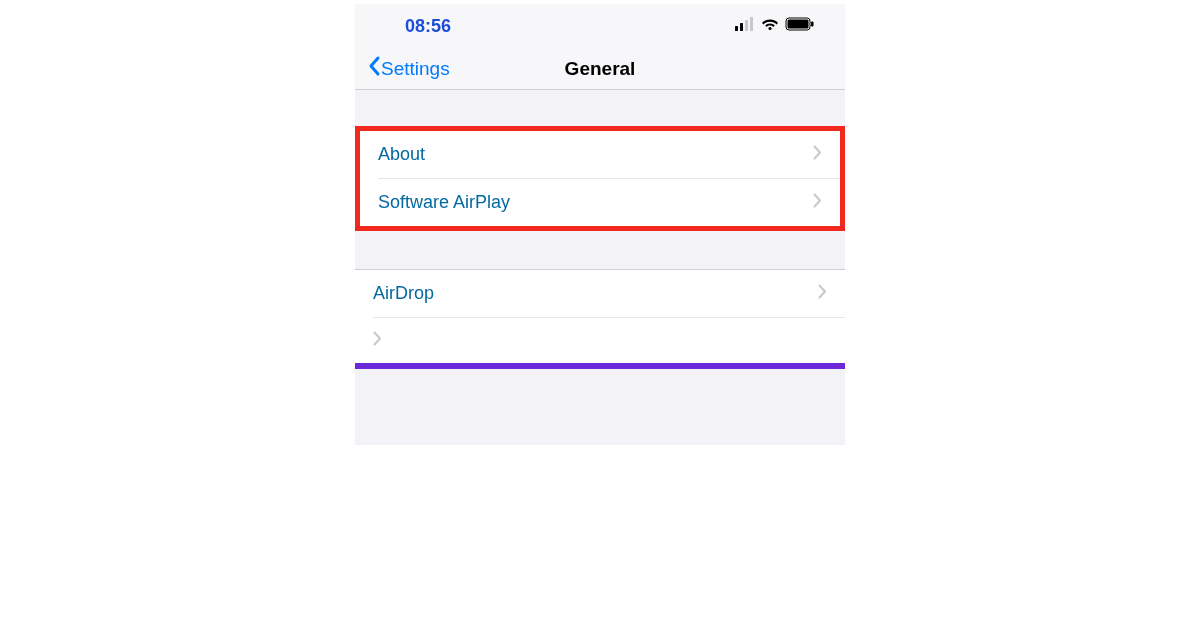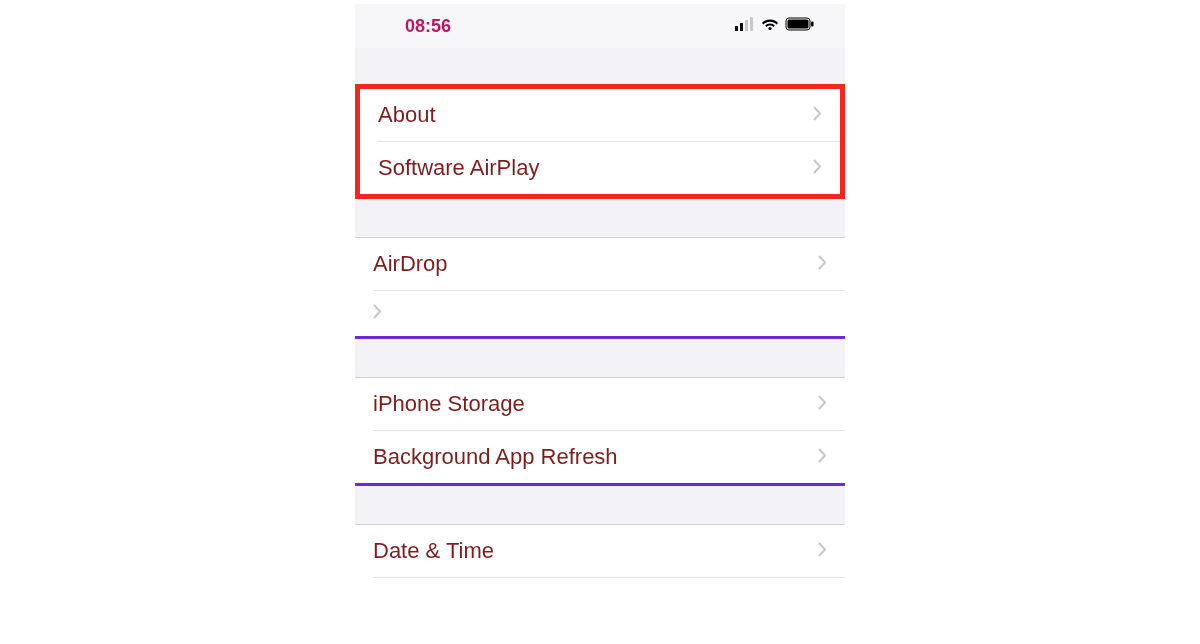--- a/index.html
+++ b/index.html
@@ -25,21 +25,21 @@
       height: 44px;
       display: flex;
       justify-content: space-between;
       align-items: center;
       padding: 0 30px 0 50px;
       background: #f7f7f9;
     }
     .status-time {
       font-size: 18px;
       font-weight: 600;
-      color: #be185d;
+      color: #1d4ed8;
       text-align: center;
     }
     .status-icons {
       display: flex;
       align-items: center;
       gap: 6px;
     }
     .nav-bar {
       height: 42px;
       display: flex;
@@ -84,33 +84,33 @@
       justify-content: space-between;
       padding: 13px 18px;
       cursor: pointer;
       background: #ffffff;
     }
     .row-divider {
       border-bottom: 1px solid #e5e5ea;
       margin-left: 18px;
     }
     .row-label {
-      font-size: 22px;
-      color: #7f1d1d;
+      font-size: 18px;
+      color: #0369a1;
       font-weight: 400;
     }
     .chevron-right {
       color: #c7c7cc;
     }
     .section-border-top {
       border-top: 1px solid #d1d1d6;
     }
     .section-border {
       border-top: 1px solid #d1d1d6;
-      border-bottom: 3px solid #6d28d9;
+      border-bottom: 6px solid #6d28d9;
     }
   </style>
 </head>
 <body>
 
 <div class="phone-frame">
 
   <div class="status-bar">
     <div class="status-time">08:56</div>
     <div class="status-icons">
@@ -132,20 +132,31 @@
       <span>
         <svg width="30" height="14" viewBox="0 0 30 14">
           <rect x="1" y="1" width="24" height="12" rx="3" fill="none" stroke="#000" stroke-width="1"></rect>
           <rect x="2.5" y="2.5" width="21" height="9" rx="1.5" fill="#000"></rect>
           <rect x="26" y="4.5" width="2.5" height="5" rx="1" fill="#000"></rect>
         </svg>
       </span>
     </div>
   </div>
 
+  <div class="nav-bar">
+    <div class="back-button">
+      <span>
+        <svg width="14" height="22" viewBox="0 0 14 22">
+          <path d="M11 3 L4 11 L11 19" stroke="#007aff" stroke-width="3" fill="none" stroke-linecap="round" stroke-linejoin="round"></path>
+        </svg>
+      </span>
+      <span>Settings</span>
+    </div>
+    <div class="nav-title">General</div>
+  </div>
 
   <div class="spacer"></div>
 
   <div class="section highlighted">
     <div class="row">
       <span class="row-label">About</span>
       <span class="chevron-right">
         <svg width="9" height="15" viewBox="0 0 9 15">
             <path d="M1.5 1.5 L7 7.5 L1.5 13.5" stroke="#c7c7cc" stroke-width="2" fill="none" stroke-linecap="round" stroke-linejoin="round"></path>
           </svg>
@@ -178,47 +189,17 @@
       <span class="chevron-right">
         <svg width="9" height="15" viewBox="0 0 9 15">
             <path d="M1.5 1.5 L7 7.5 L1.5 13.5" stroke="#c7c7cc" stroke-width="2" fill="none" stroke-linecap="round" stroke-linejoin="round"></path>
           </svg>
       </span>
     </div>
   </div>
 
   <div class="spacer-small"></div>
 
-  <div class="section section-border">
-    <div class="row">
-      <span class="row-label">iPhone Storage</span>
-      <span class="chevron-right">
-        <svg width="9" height="15" viewBox="0 0 9 15">
-            <path d="M1.5 1.5 L7 7.5 L1.5 13.5" stroke="#c7c7cc" stroke-width="2" fill="none" stroke-linecap="round" stroke-linejoin="round"></path>
-          </svg>
-      </span>
-    </div>
-    <div class="row-divider"></div>
-    <div class="row">
-      <span class="row-label">Background App Refresh</span>
-      <span class="chevron-right">
-        <svg width="9" height="15" viewBox="0 0 9 15">
-            <path d="M1.5 1.5 L7 7.5 L1.5 13.5" stroke="#c7c7cc" stroke-width="2" fill="none" stroke-linecap="round" stroke-linejoin="round"></path>
-          </svg>
-      </span>
-    </div>
-  </div>
 
   <div class="spacer-small"></div>
 
-  <div class="section section-border-top">
-    <div class="row">
-      <span class="row-label">Date &amp; Time</span>
-      <span class="chevron-right">
-        <svg width="9" height="15" viewBox="0 0 9 15">
-            <path d="M1.5 1.5 L7 7.5 L1.5 13.5" stroke="#c7c7cc" stroke-width="2" fill="none" stroke-linecap="round" stroke-linejoin="round"></path>
-          </svg>
-      </span>
-    </div>
-    <div class="row-divider"></div>
-  </div>
 
 </div>
 
 </body></html>

